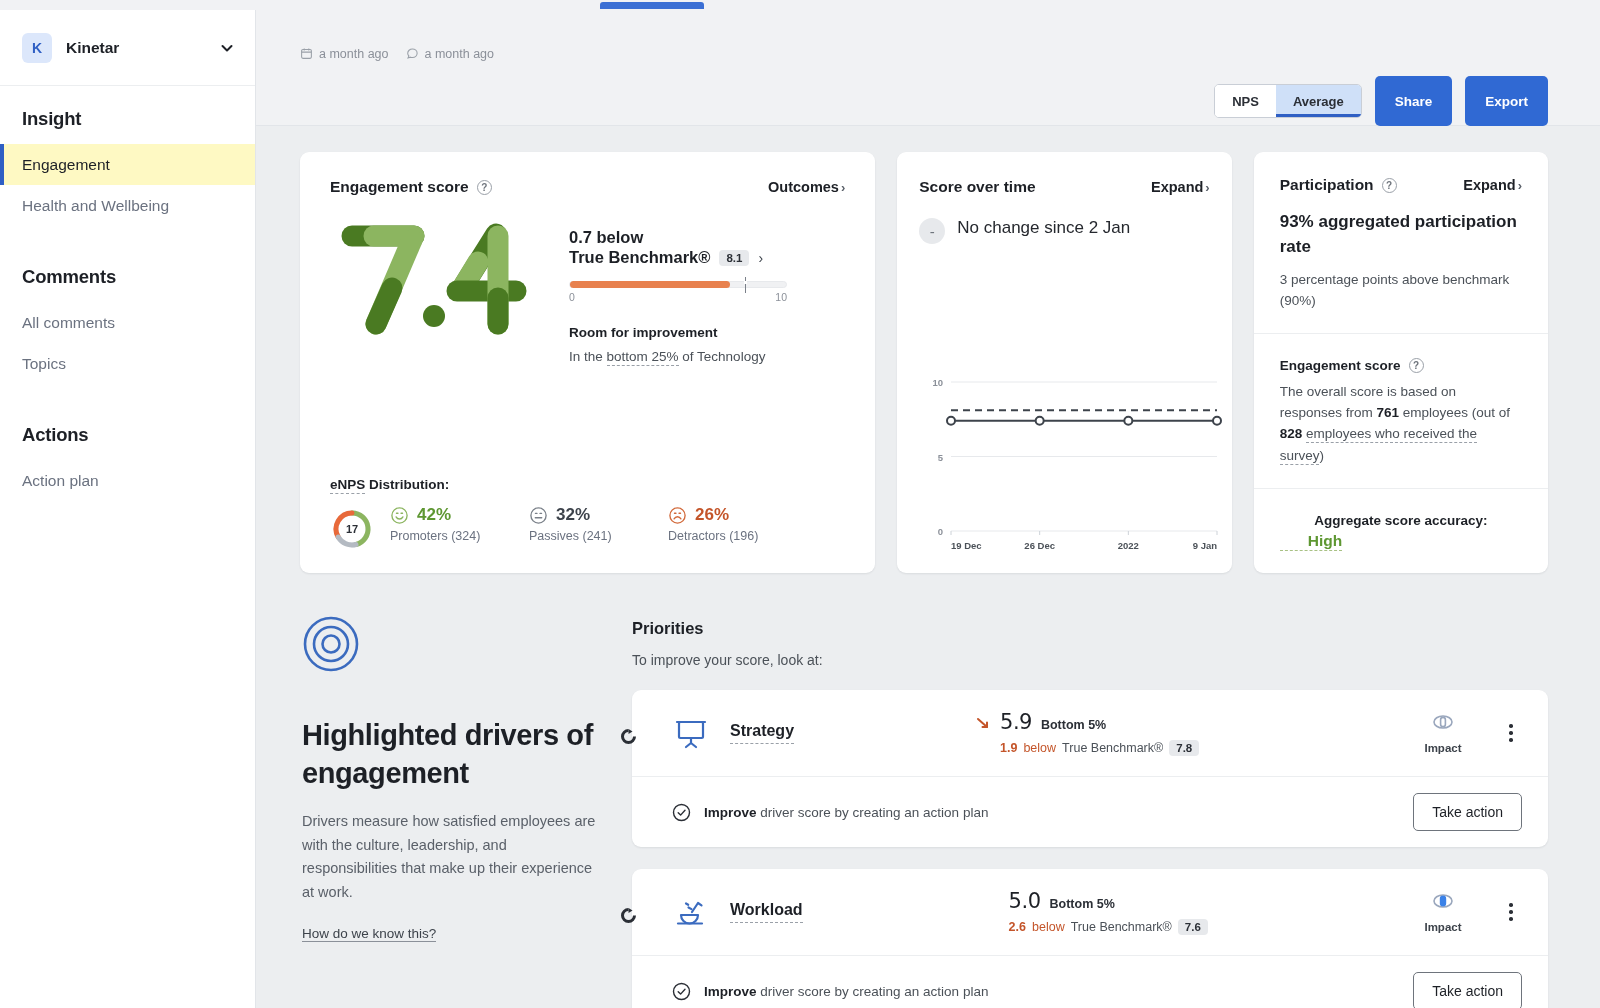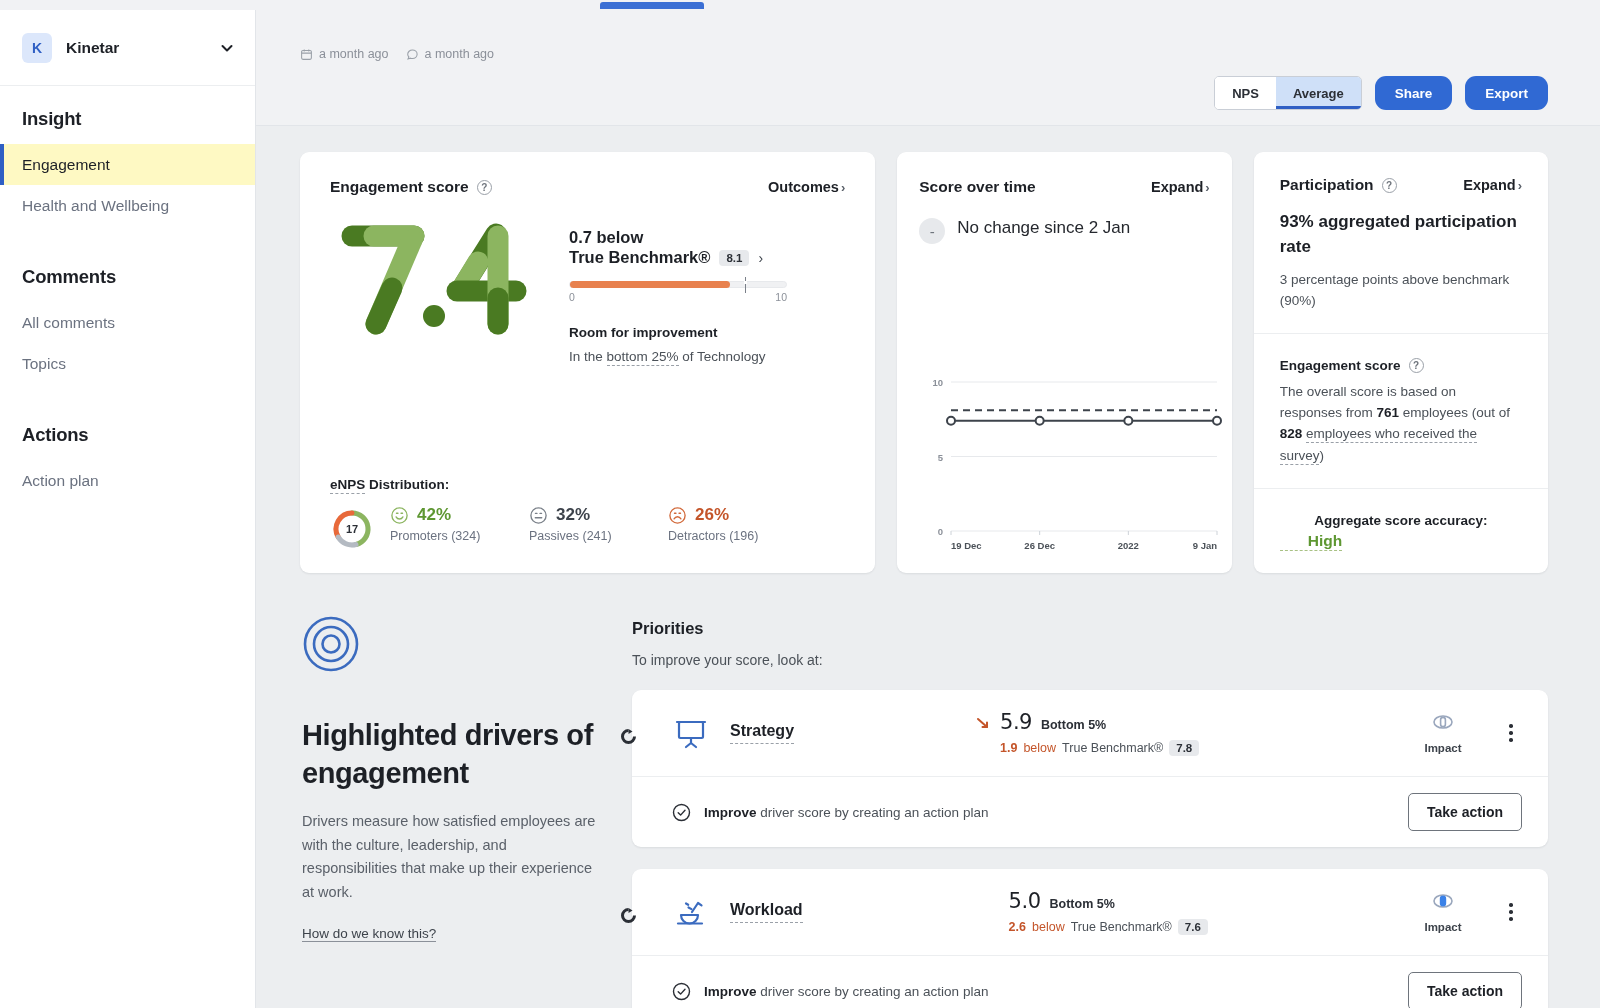--- a/index.html
+++ b/index.html
@@ -52,38 +52,38 @@
   }
 
   
   .main { flex: 1; height: 1008px; overflow: hidden; position: relative; background: #eceef0; padding-top: 10px; }
   .topbar {
     background: #f1f2f4; padding: 28px 52px 0 44px; border-bottom: 1px solid #e2e5e9;
     height: 116px; position: relative;
   }
   .page-title { font-size: 27px; color: #25282e; font-weight: 400; letter-spacing: -0.3px; }
   .meta-row { display: flex; align-items: center; gap: 9px; margin-top: 9px; }
-  .meta-item { display: flex; align-items: flex-end; gap: 6px; font-size: 12.5px; color: #8b9099; }
+  .meta-item { display: flex; align-items: flex-start; gap: 6px; font-size: 12.5px; color: #8b9099; }
   .meta-item + .meta-item { margin-left: 8px; }
   .meta-icon { width: 13px; height: 13px; color: #9aa0a8; flex: 0 0 auto; }
 
   .top-actions { position: absolute; right: 52px; top: 66px; display: flex; align-items: center; gap: 13px; }
   .seg {
     display: flex; border: 1px solid #c9ced6; border-radius: 5px; overflow: hidden;
     background: #fff; height: 34px;
   }
   .seg-btn {
     padding: 0 17px; font-size: 13px; font-weight: 700; color: #2b2f36;
     display: flex; align-items: center; cursor: pointer; background: #fff;
     border: none; font-family: inherit;
   }
   .seg-btn.on { background: #cfe0f8; box-shadow: inset 0 -3px 0 #2f5fc4; }
   .btn-primary {
-    height: 34px; padding: 0 20px; background: #3069d3; color: #fff; border: none;
-    border-radius: 11px; font-size: 13.5px; font-weight: 700; cursor: pointer;
+    height: 50px; padding: 0 20px; background: #3069d3; color: #fff; border: none;
+    border-radius: 5px; font-size: 13.5px; font-weight: 700; cursor: pointer;
     font-family: inherit; display: flex; align-items: center;
   }
 
   .scroll { padding: 26px 52px 30px 44px; height: 882px; }
 
   
   .cards { display: flex; gap: 22px; align-items: stretch; }
   .card { background: #fff; border-radius: 9px; box-shadow: 0 1px 2px rgba(22,30,45,.09); }
   .card-a { width: 594px; padding: 26px 30px 22px 30px; display: flex; flex-direction: column; }
   .card-b { width: 345px; padding: 26px 22px 14px 22px; position: relative; }
@@ -187,21 +187,21 @@
   .impact-lbl { font-size: 11.5px; font-weight: 700; color: #3d434b; margin-top: 6px; }
   .kebab { width: 22px; display: flex; flex-direction: column; gap: 3.5px; align-items: center; cursor: pointer; flex: 0 0 auto; margin-left: 14px; }
   .kebab i { width: 3.5px; height: 3.5px; border-radius: 50%; background: #2b2f36; display: block; }
 
   .drow-bot { border-top: 1px solid #eceef0; display: flex; align-items: center; padding: 16px 26px 16px 40px; }
   .check { width: 19px; height: 19px; flex: 0 0 auto; margin-right: 13px; }
   .imp-txt { font-size: 13.5px; color: #4b5158; flex: 1; }
   .imp-txt b { color: #1d2026; }
   .btn-outline {
     height: 38px; padding: 0 18px; border: 1px solid #6e747c; border-radius: 5px;
-    background: #fff; font-size: 14px; font-weight: 700; color: #1d2026; cursor: pointer;
+    background: #fff; font-size: 14px; font-weight: 400; color: #1d2026; cursor: pointer;
     font-family: inherit;
   }
 </style>
 </head>
 <body>
 
 <div class="app">
 
   <div class="top-strip">
     <div class="top-tab"></div>

